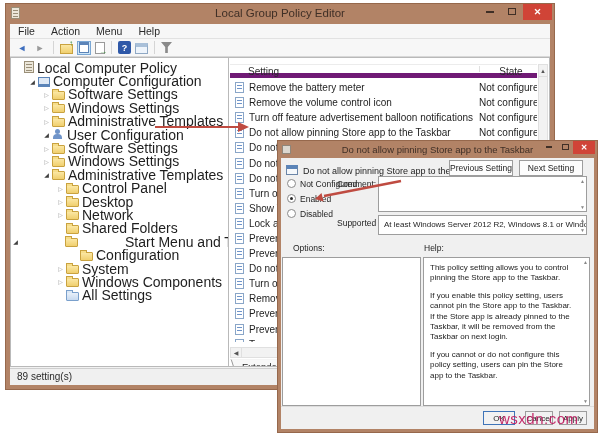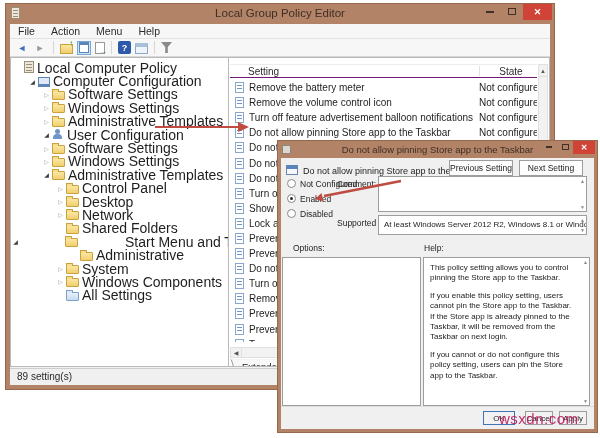--- a/index.html
+++ b/index.html
@@ -68,21 +68,21 @@
   .ti-user { width:12px; height:11px; }
   .ti-user::before { content:""; position:absolute; left:3px; top:0; width:5px; height:5px; border-radius:50%; background:#6f94c9; }
   .ti-user::after { content:""; position:absolute; left:1px; top:5px; width:9px; height:5px; border-radius:4px 4px 0 0; background:#6f94c9; }
   .ti-all-settings { width:13px; height:9px; margin-top:2px; background:linear-gradient(#e8f0fa,#c8daf0); border:1px solid #7aa0cc; border-radius:1px; }
   .ti-all-settings::before { content:""; position:absolute; left:-1px; top:-3px; width:5px; height:2px; background:#dbe8f6; border:1px solid #7aa0cc; border-bottom:none; }
   .tree-label { overflow:hidden; }
 
   
   .list-panel { flex:1; background:#fff; border:1px solid #b9b9b9; border-left:none; position:relative; overflow:hidden; }
   .list-header { position:absolute; left:1px; right:12px; top:6px; height:14px; background:#fff;
-    border-top:1px solid #ececec; border-bottom:1px solid #701a75; font-size:10px; color:#2b2b2b; }
+    border-top:1px solid #ececec; border-bottom:5px solid #701a75; font-size:10px; color:#2b2b2b; }
   .col-setting { position:absolute; left:18px; top:1px; }
   .col-state { position:absolute; left:252px; width:58px; top:1px; text-align:center; }
   .col-div { position:absolute; left:249px; top:1px; bottom:1px; width:1px; background:#e0e0e0; }
   .col-div2 { position:absolute; left:311px; top:1px; bottom:1px; width:1px; background:#e0e0e0; }
   .list-rows { position:absolute; left:1px; right:12px; top:22px; bottom:24px; overflow:hidden; }
   .list-row { position:relative; display:flex; align-items:center; height:15.1px; font-size:10px; padding-left:5px; white-space:nowrap; }
   .doc-icon { width:9px; height:11px; flex:none; margin-right:5px; border:1px solid #8aa6c8; background:#fff; position:relative; }
   .doc-icon::after { content:""; position:absolute; left:1px; right:1px; top:2px; height:6px;
     background:repeating-linear-gradient(#6f94c9 0 1px, transparent 1px 3px); }
   .row-label { overflow:hidden; }
@@ -263,21 +263,21 @@
               <span class="tree-label">Shared Folders</span>
             </div>
             <div class="tree-row" style=" gap: 44px;">
               <span class="expander exp-open"></span>
               <span class="tree-icon ti-folder"></span>
               <span class="tree-label">Start Menu and Taskbar</span>
             </div>
             <div class="tree-row" style="padding-left: 59px;">
               <span class="expander exp-none"></span>
               <span class="tree-icon ti-folder"></span>
-              <span class="tree-label">Administrative</span>
+              <span class="tree-label">Configuration</span>
             </div>
             <div class="tree-row" style="padding-left: 45px;">
               <span class="expander exp-closed"></span>
               <span class="tree-icon ti-folder"></span>
               <span class="tree-label">System</span>
             </div>
             <div class="tree-row" style="padding-left: 45px;">
               <span class="expander exp-closed"></span>
               <span class="tree-icon ti-folder"></span>
               <span class="tree-label">Windows Components</span>

